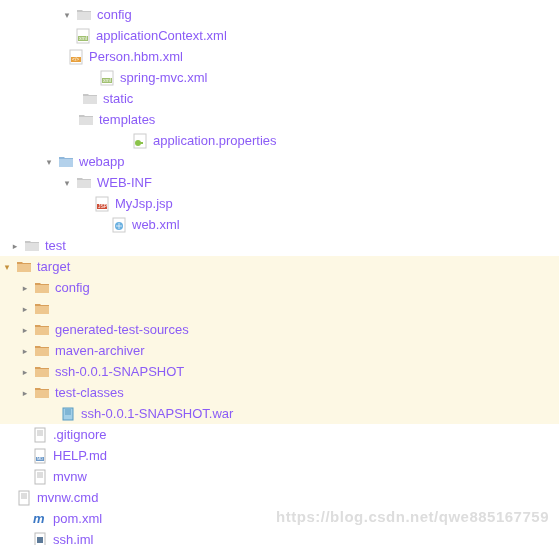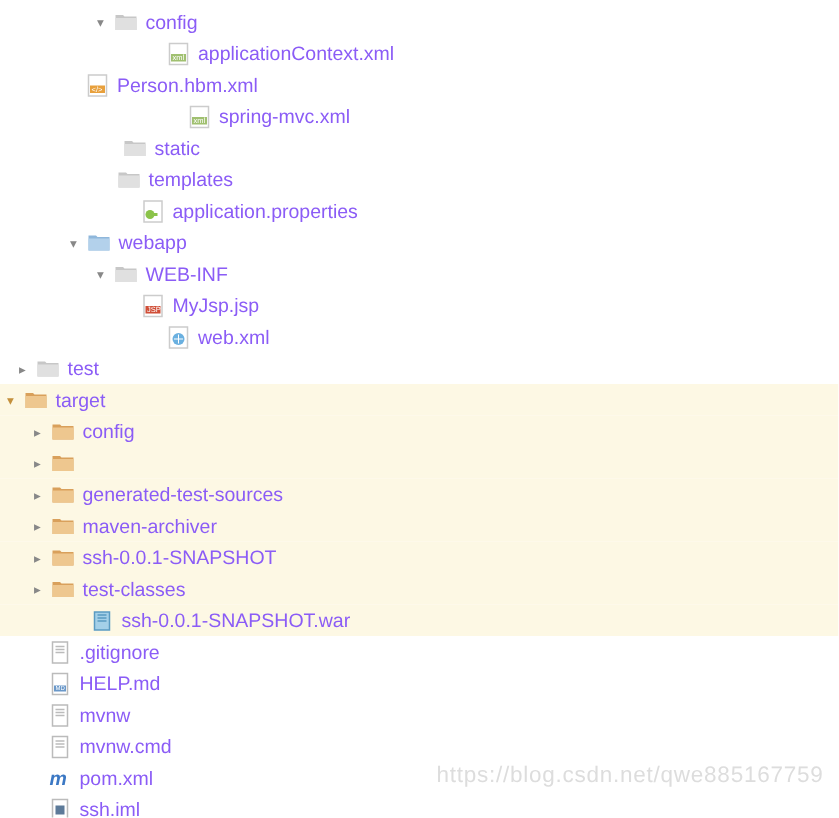--- a/index.html
+++ b/index.html
@@ -48,64 +48,65 @@
     .folder-blue { color: #7aa9d6; }
     .label { color: #8b5cf6; }
     .watermark {
       position: absolute;
       right: 10px;
       bottom: 20px;
       font-size: 15px;
       color: #ddd;
       letter-spacing: 0.5px;
       pointer-events: none;
+      font-weight: bold;
     }
     svg { display: block; }
   </style>
 </head>
 <body>
 
 <div class="tree">
 
   <div class="row" style="padding-left:60px">
     <span class="arrow">▾</span>
     <span class="icon folder-gray">
       <svg width="16" height="16" viewBox="0 0 16 16">
           <path fill="#c7c7c7" d="M1 3h5l1 1h8v9H1z"></path>
           <path fill="#e0e0e0" d="M1 5h14v8H1z"></path>
         </svg>
     </span>
     <span class="label">config</span>
   </div>
 
-  <div class="row" style="padding-left:95px">
+  <div class="row" style="padding-left:59px">
     <span class="arrow none">▸</span>
     <span class="icon">
       <svg width="16" height="16" viewBox="0 0 16 16">
           <rect x="2" y="1" width="12" height="14" fill="#fff" stroke="#ccc"></rect>
           <rect x="3" y="8" width="10" height="5" fill="#a0c070"></rect>
           <text x="4" y="12" font-size="5" fill="#fff">xml</text>
         </svg>
     </span>
     <span class="label">applicationContext.xml</span>
   </div>
 
-  <div class="row" style="padding-left:41px">
+  <div class="row" style="padding-left:52px">
     <span class="arrow none">▸</span>
     <span class="icon">
       <svg width="16" height="16" viewBox="0 0 16 16">
           <rect x="2" y="1" width="12" height="14" fill="#fff" stroke="#ccc"></rect>
           <rect x="3" y="8" width="10" height="5" fill="#e8a03c"></rect>
           <text x="4" y="12" font-size="5" fill="#fff">&lt;/&gt;</text>
         </svg>
     </span>
     <span class="label">Person.hbm.xml</span>
   </div>
 
-  <div class="row" style="padding-left:109px">
+  <div class="row" style="padding-left:83px">
     <span class="arrow none">▸</span>
     <span class="icon">
       <svg width="16" height="16" viewBox="0 0 16 16">
           <rect x="2" y="1" width="12" height="14" fill="#fff" stroke="#ccc"></rect>
           <rect x="3" y="8" width="10" height="5" fill="#a0c070"></rect>
           <text x="4" y="12" font-size="5" fill="#fff">xml</text>
         </svg>
     </span>
     <span class="label">spring-mvc.xml</span>
   </div>
@@ -125,21 +126,21 @@
     <span class="arrow none">▸</span>
     <span class="icon folder-gray">
       <svg width="16" height="16" viewBox="0 0 16 16">
           <path fill="#c7c7c7" d="M1 3h5l1 1h8v9H1z"></path>
           <path fill="#e0e0e0" d="M1 5h14v8H1z"></path>
         </svg>
     </span>
     <span class="label">templates</span>
   </div>
 
-  <div class="row" style="padding-left:78px">
+  <div class="row" style="padding-left:116px">
     <span class="arrow none">▸</span>
     <span class="icon">
       <svg width="16" height="16" viewBox="0 0 16 16">
           <rect x="2" y="1" width="12" height="14" fill="#fff" stroke="#ccc"></rect>
           <circle cx="6" cy="10" r="3" fill="#8bc34a"></circle>
           <rect x="8" y="9" width="3" height="2" fill="#8bc34a"></rect>
         </svg>
     </span>
     <span class="label">application.properties</span>
   </div>
@@ -321,21 +322,21 @@
       <svg width="16" height="16" viewBox="0 0 16 16">
           <rect x="3" y="1" width="10" height="14" fill="#fff" stroke="#bbb"></rect>
           <line x1="5" y1="4" x2="11" y2="4" stroke="#bbb"></line>
           <line x1="5" y1="6" x2="11" y2="6" stroke="#bbb"></line>
           <line x1="5" y1="8" x2="11" y2="8" stroke="#bbb"></line>
         </svg>
     </span>
     <span class="label">mvnw</span>
   </div>
 
-  <div class="row" style="padding-left:16px">
+  <div class="row" style="padding-left:0">
     <span class="arrow none">▸</span>
     <span class="icon">
       <svg width="16" height="16" viewBox="0 0 16 16">
           <rect x="3" y="1" width="10" height="14" fill="#fff" stroke="#bbb"></rect>
           <line x1="5" y1="4" x2="11" y2="4" stroke="#bbb"></line>
           <line x1="5" y1="6" x2="11" y2="6" stroke="#bbb"></line>
           <line x1="5" y1="8" x2="11" y2="8" stroke="#bbb"></line>
         </svg>
     </span>
     <span class="label">mvnw.cmd</span>

